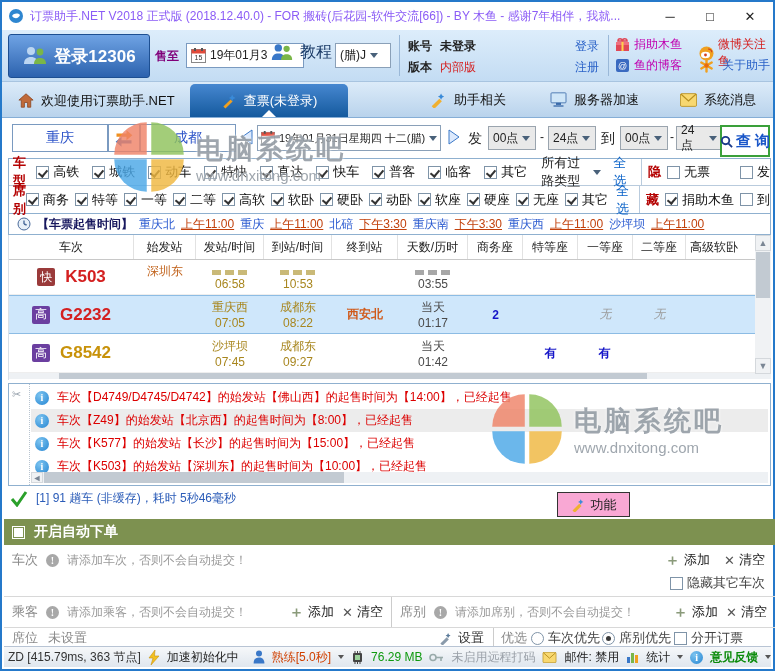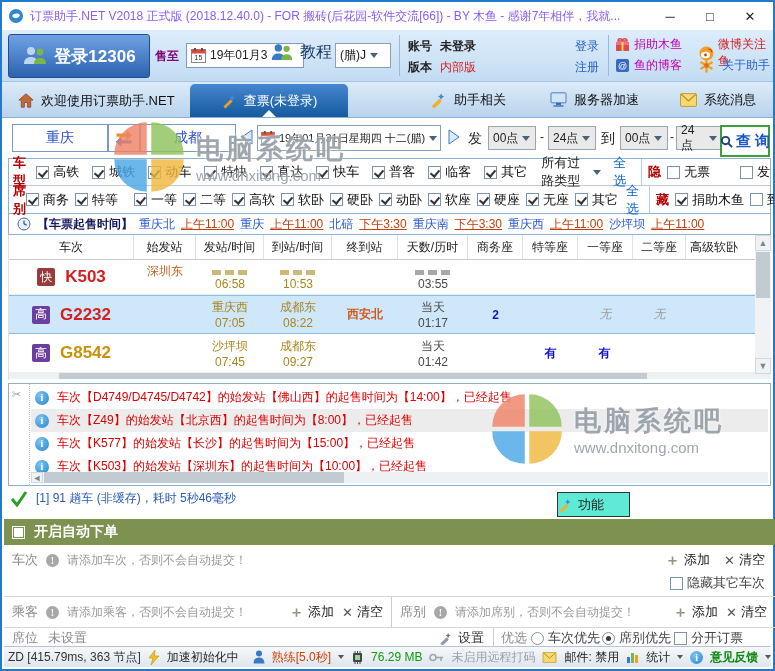--- a/index.html
+++ b/index.html
@@ -327,21 +327,21 @@
               <span>发</span>
             </label>
         </div>
       </div>
       <div class="row" style="height:27px;padding-left:4px">
         <span class="redlab" style="width:34px">席别</span>
         <label class="cbi" style="margin-right:6px">
             <span class="cb on"></span>
             <span>商务</span>
           </label>
-        <label class="cbi" style="margin-right:16px">
+        <label class="cbi" style="margin-right:6px">
             <span class="cb on"></span>
             <span>特等</span>
           </label>
         <label class="cbi" style="margin-right:6px">
             <span class="cb on"></span>
             <span>一等</span>
           </label>
         <label class="cbi" style="margin-right:6px">
             <span class="cb on"></span>
             <span>二等</span>
@@ -544,21 +544,21 @@
         <div class="abs" style="left:13px;width:300px;top:0;bottom:0;background:#c2cad2"></div>
       </div>
     </div>
 
     <div class="abs row" style="left:6px;top:372px;gap:8px">
       <svg width="18" height="16" viewBox="0 0 18 16">
           <path d="M2 8 l5 6 L16 1" stroke="#2aa02a" stroke-width="3" fill="none"></path>
         </svg>
       <span style="color:#2b5cb8">[1] 91 趟车 (非缓存)，耗时 5秒46毫秒</span>
     </div>
-    <div class="abs row" style="left:553px;top:374px;width:73px;height:25px;border:1px solid #333;background:#5eead4;gap:5px">
+    <div class="abs row" style="left:553px;top:374px;width:73px;height:25px;border:1px solid #333;background:#f9a8d4;justify-content:center;gap:5px">
       <svg width="15" height="15" viewBox="0 0 20 20">
           <path d="M2 18 L11 9 L14 12 L5 21 Z" fill="#f0b030"></path>
           <path d="M13 3 l1.2 2.4 2.4 1.2 -2.4 1.2 -1.2 2.4 -1.2-2.4 -2.4-1.2 2.4-1.2 Z" fill="#3a8ad8"></path>
         </svg>
       <span style="font-size:13px">功能</span>
     </div>
 
     <div class="abs row" style="left:0;top:401px;width:771px;height:26px;background:#7d9150;padding-left:8px;gap:9px">
       <span class="cbw"></span>
       <span style="color:#fff;font-weight:bold;font-size:14px">开启自动下单</span>

